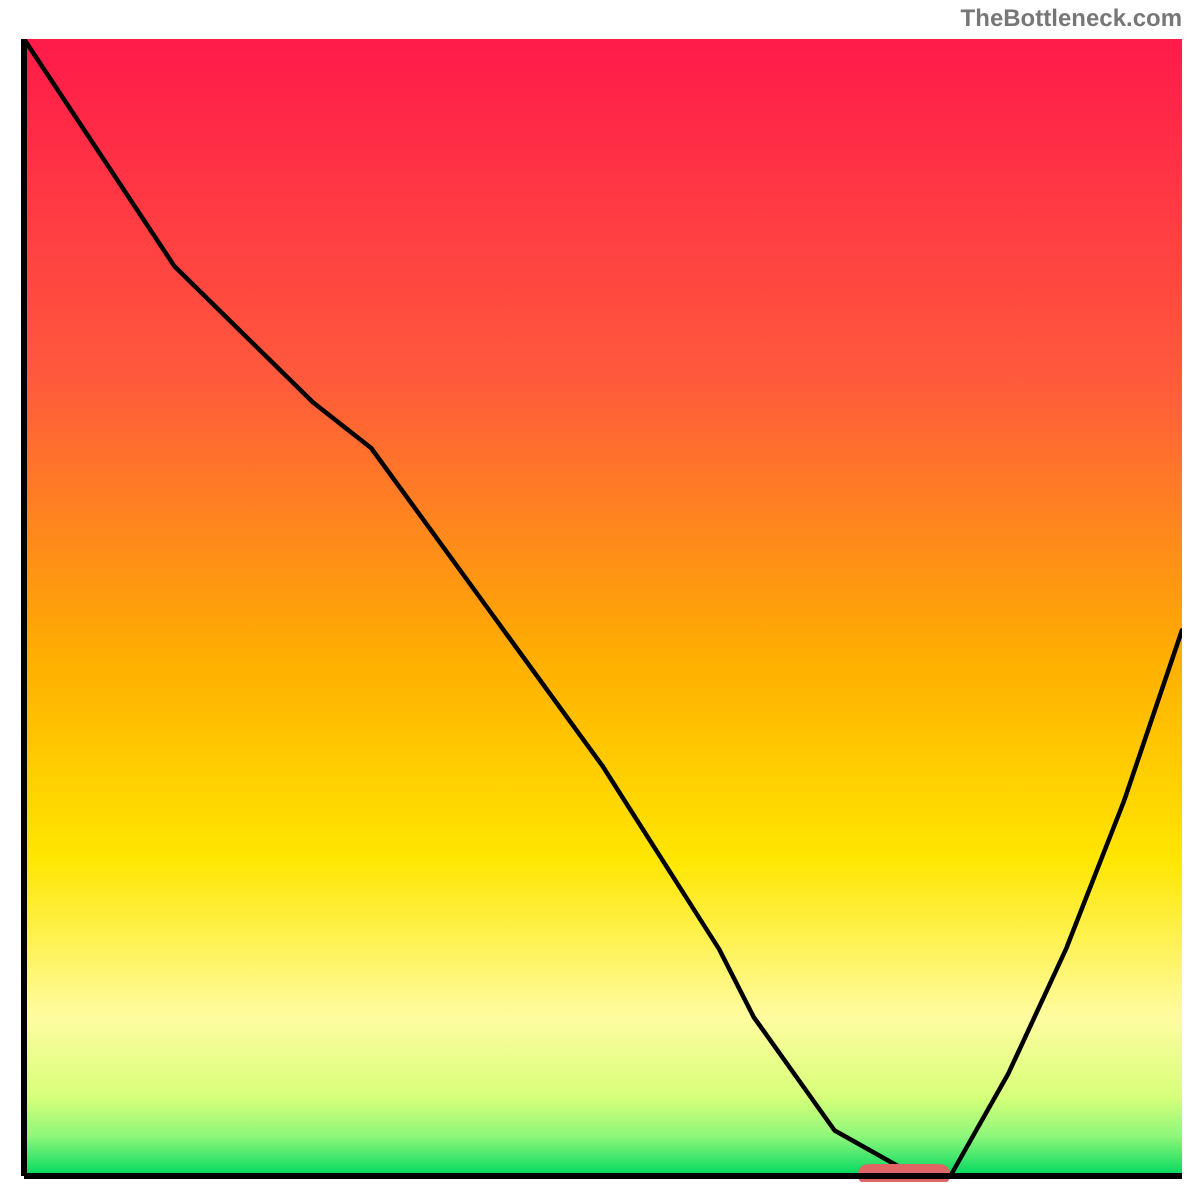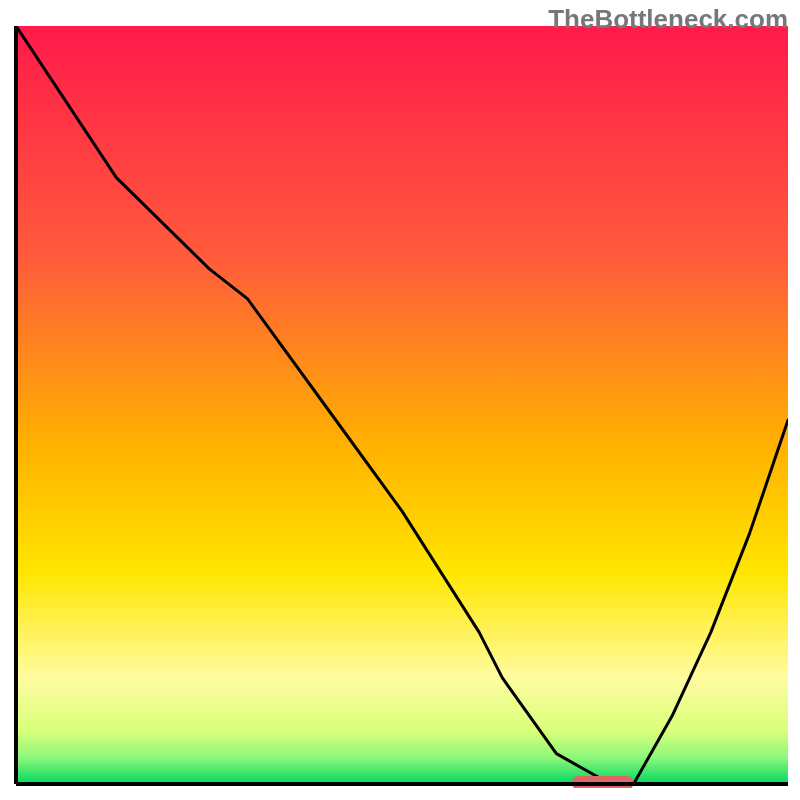--- a/index.html
+++ b/index.html
@@ -8,21 +8,21 @@
     width: 800px;
     height: 800px;
     background: #ffffff;
     font-family: Arial, Helvetica, sans-serif;
     position: relative;
   }
   .watermark {
     position: absolute;
     top: 4px;
     right: 12px;
-    font-size: 26px;
+    font-size: 16px;
     font-weight: bold;
     color: #777;
     z-index: 10;
   }
   .chart-wrap {
     position: absolute;
     top: 26px;
     left: 12px;
     width: 776px;
     height: 762px;

